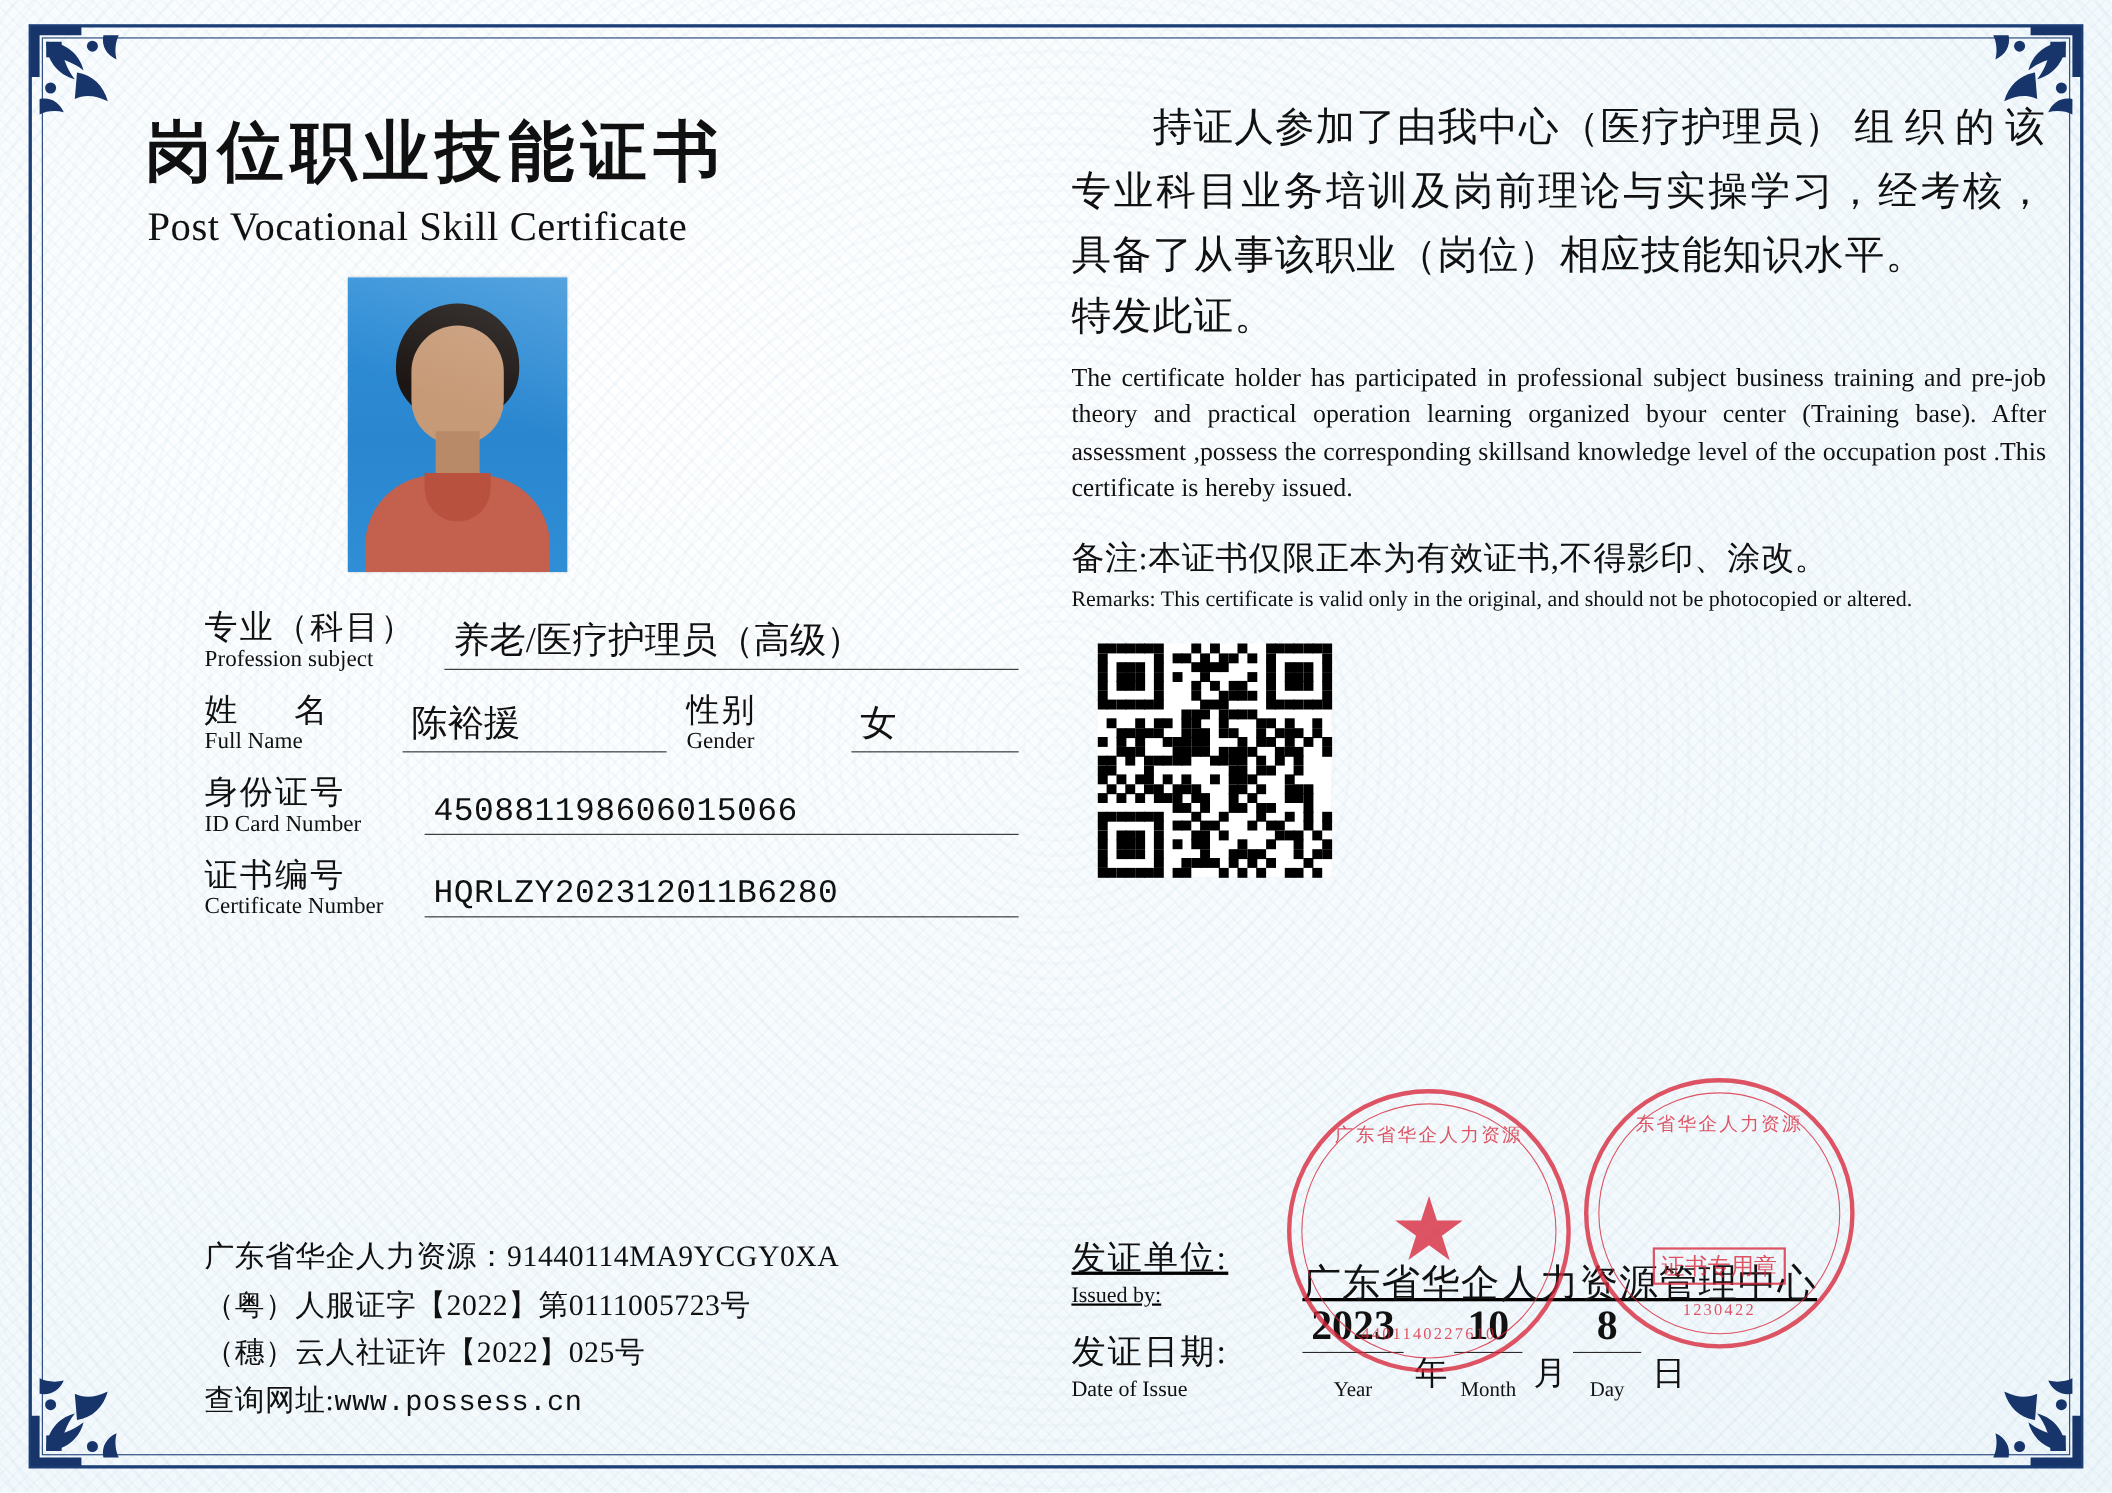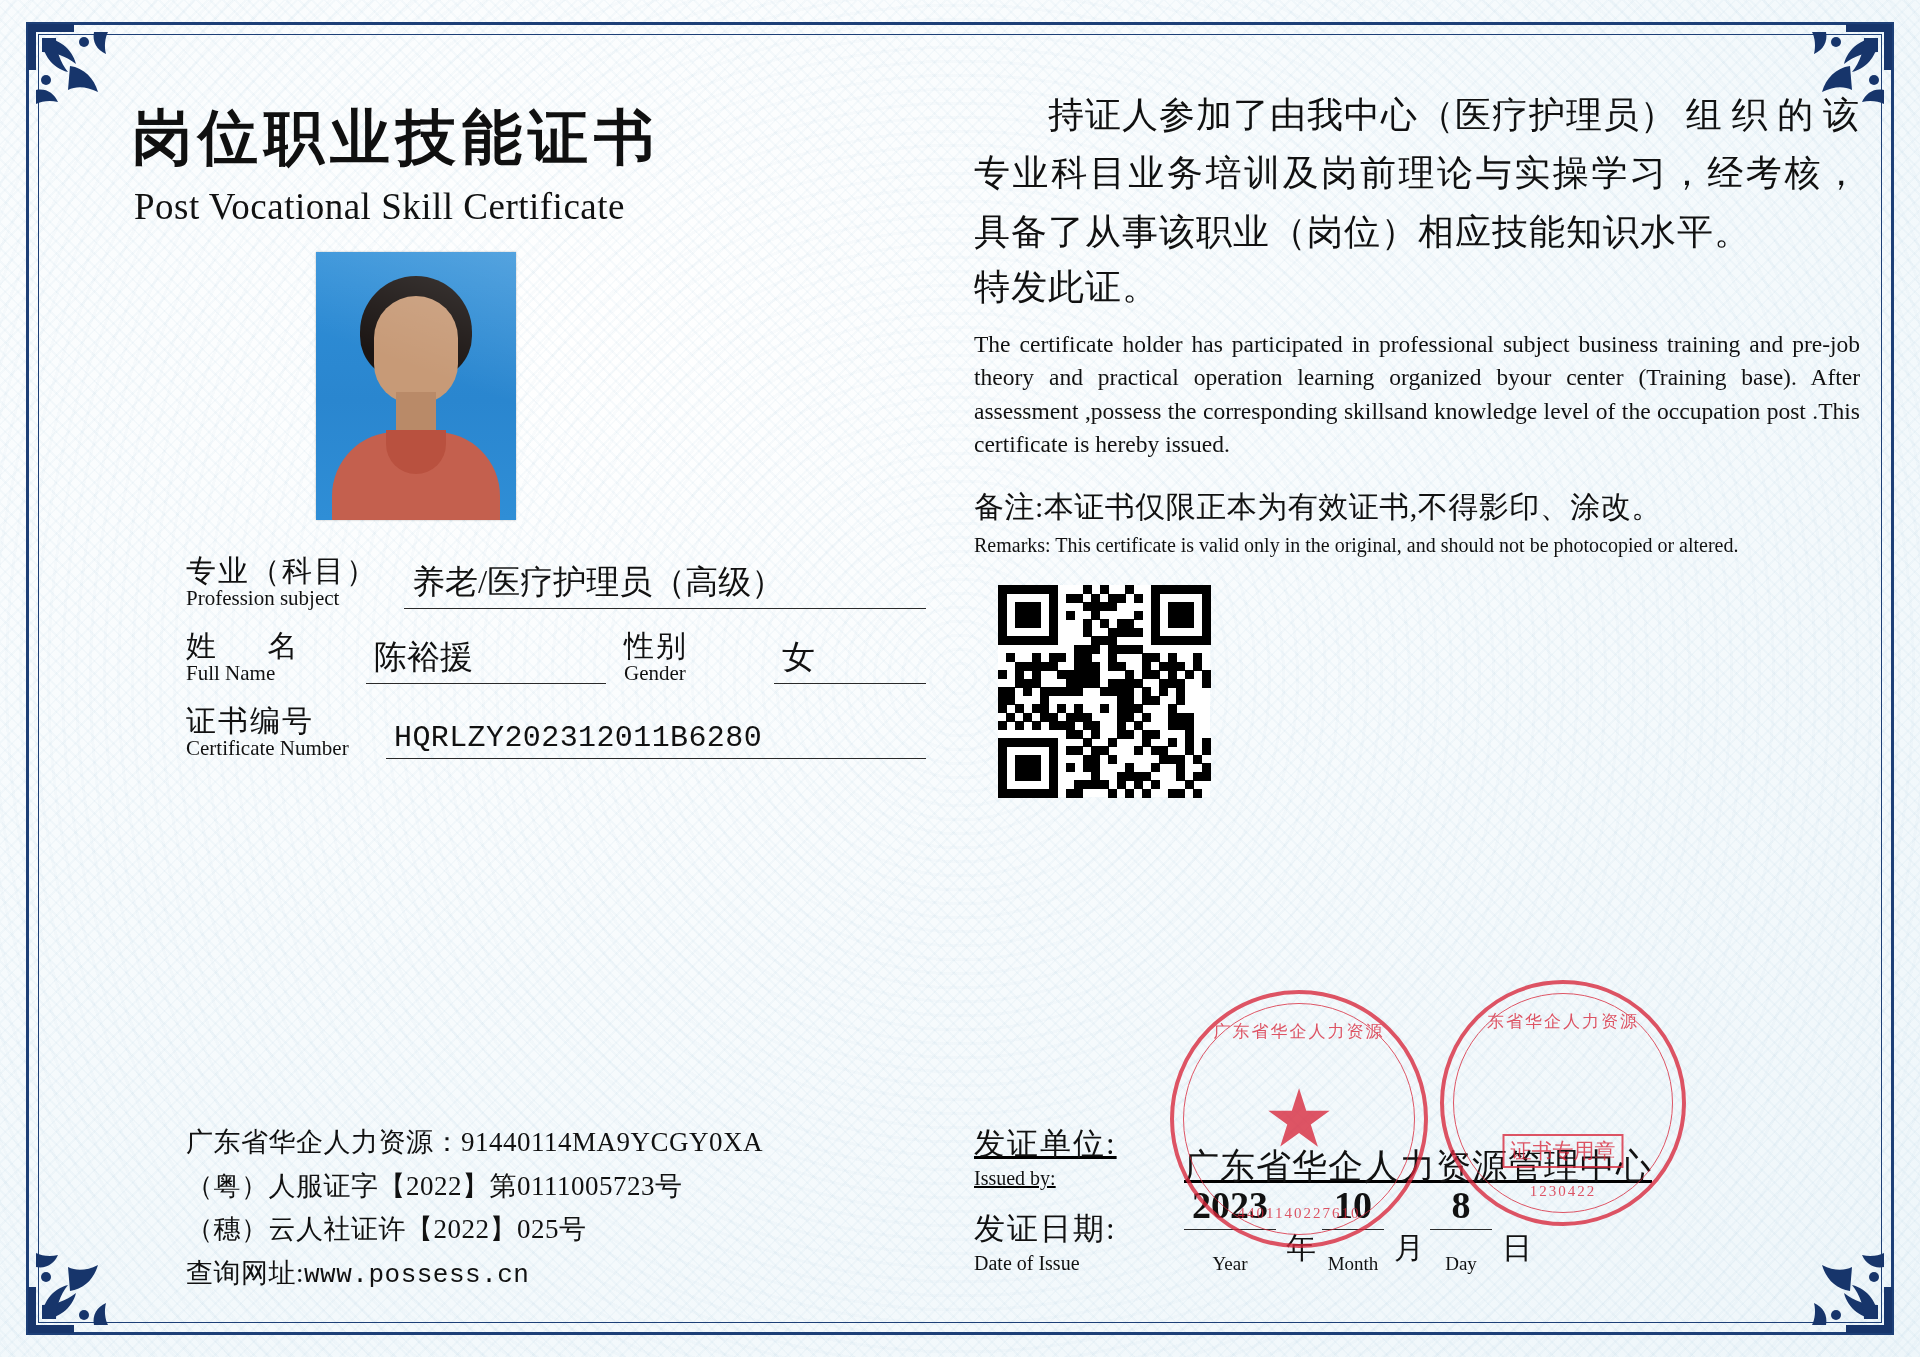--- a/index.html
+++ b/index.html
@@ -465,20 +465,29 @@
           </div>
           <div class="label-block gender-label">
             <div class="lbl-cn">性别</div>
             <div class="lbl-en">Gender</div>
           </div>
           <div class="value-line gender-line">
             <span class="value-text">女</span>
           </div>
         </div>
 
+        <div class="field-row">
+          <div class="label-block">
+            <div class="lbl-cn">身份证号</div>
+            <div class="lbl-en">ID Card Number</div>
+          </div>
+          <div class="value-line">
+            <span class="value-text mono">450881198606015066</span>
+          </div>
+        </div>
 
         <div class="field-row">
           <div class="label-block">
             <div class="lbl-cn">证书编号</div>
             <div class="lbl-en">Certificate Number</div>
           </div>
           <div class="value-line">
             <span class="value-text mono">HQRLZY202312011B6280</span>
           </div>
         </div>

